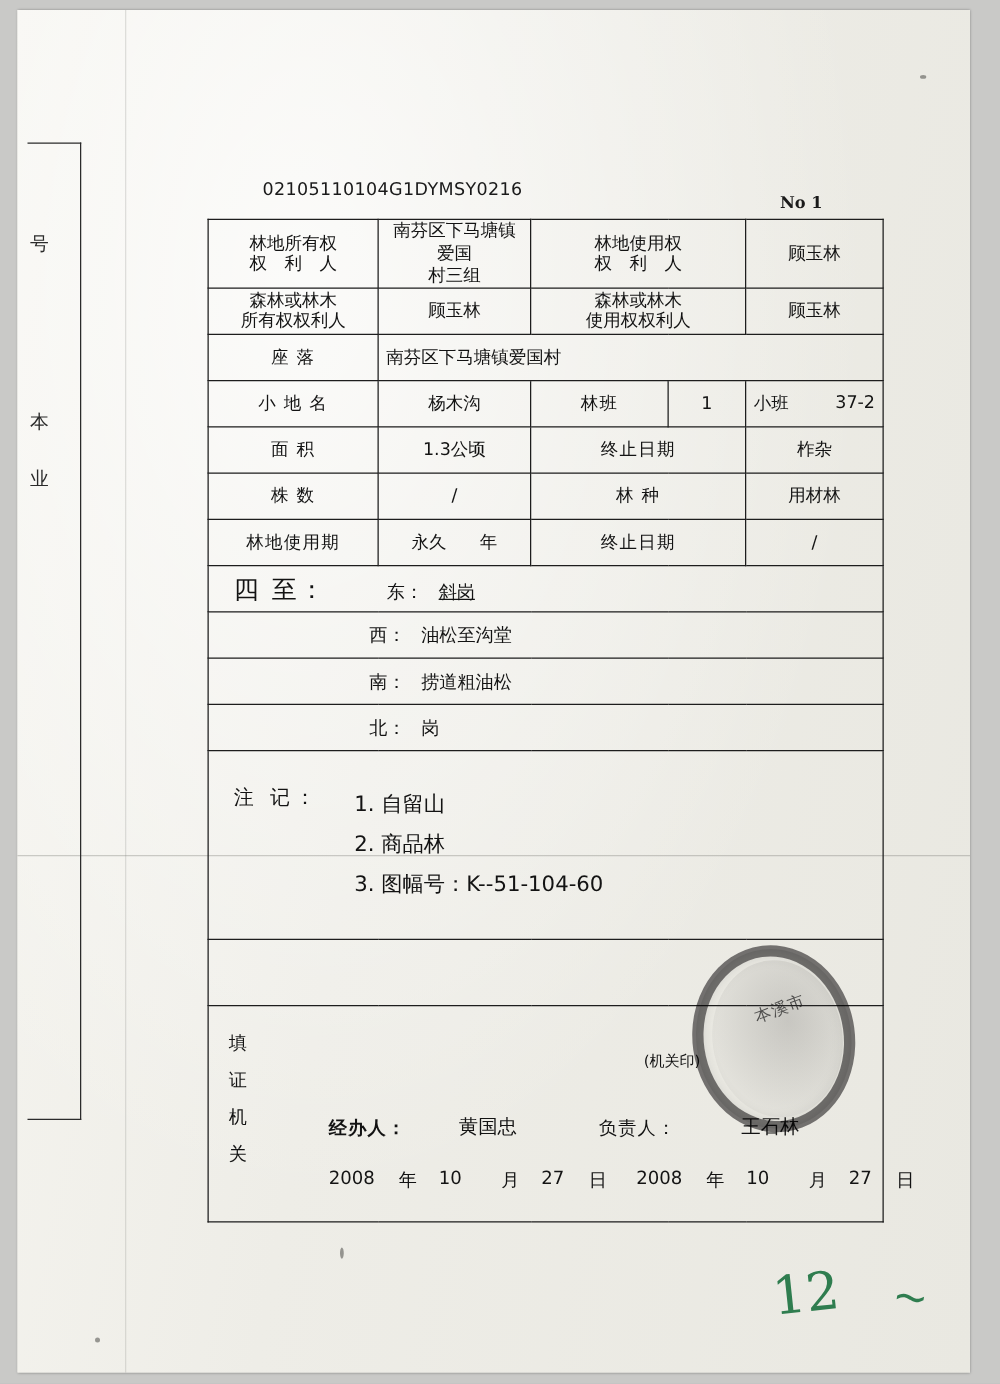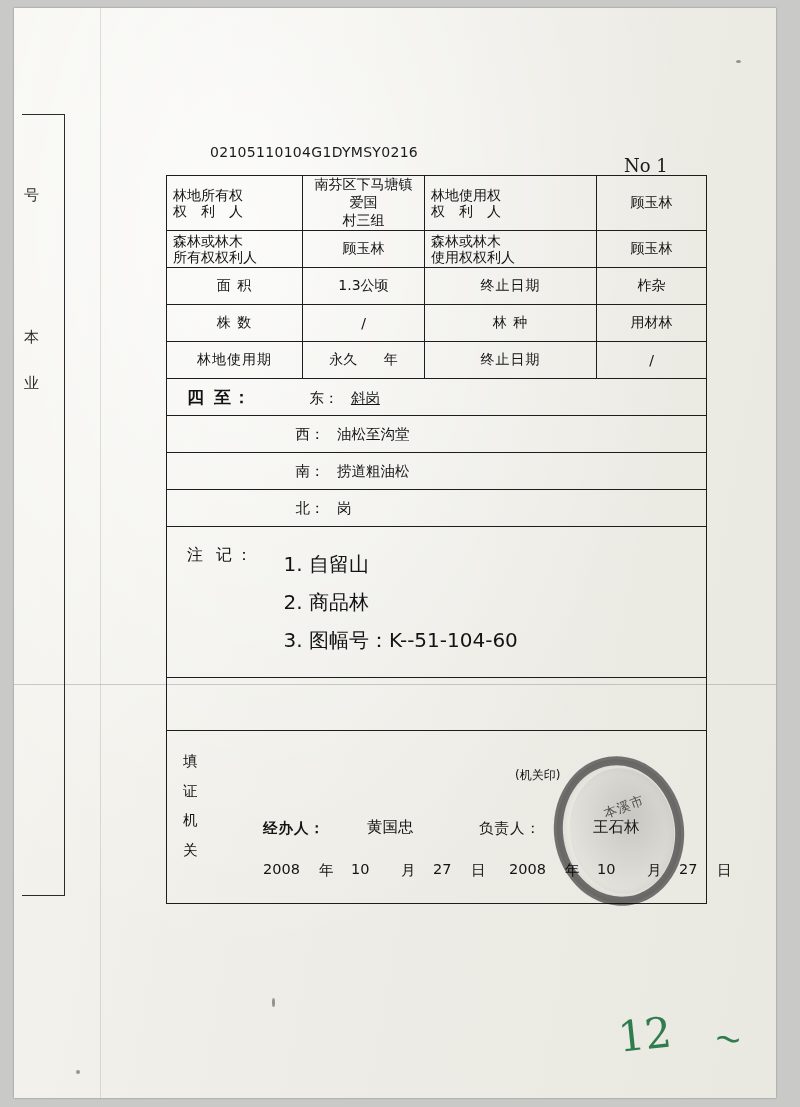--- a/index.html
+++ b/index.html
@@ -95,23 +95,24 @@
     font-size: 14px;
     letter-spacing: .3px;
     color: #1a1a1a;
     font-family: "DejaVu Sans", sans-serif;
     white-space: nowrap;
   }
   .doc-no {
     position: absolute;
     left: 610px;
     top: 147px;
-    font-size: 18px;
+    font-size: 13px;
     color: #1a1a1a;
     font-family: "DejaVu Serif", serif;
+    font-weight: bold;
   }
 
   table.reg {
     position: absolute;
     left: 152px;
     top: 167px;
     width: 540px;
     border-collapse: collapse;
     table-layout: fixed;
   }
@@ -123,21 +124,21 @@
     color: #131313;
     vertical-align: middle;
     font-family: "DejaVu Sans", sans-serif;
   }
   .lbl {
     text-align: center;
     letter-spacing: 1px;
     white-space: nowrap;
   }
   .lbl2 {
-    text-align: left;
+    text-align: center;
     line-height: 1.15;
     font-size: 13.5px;
   }
   .val {
     text-align: center;
     font-size: 14.5px;
   }
   .val-left {
     text-align: left;
     padding-left: 14px;
@@ -145,23 +146,22 @@
   }
   .tight { font-size: 12.5px; letter-spacing: 0; }
 
   .sz-row td { height: 44px; }
 
   
   .siz td { height: 45px; }
   .siz .k {
     text-align: left;
     padding-left: 14px;
-    font-size: 17px;
+    font-size: 20px;
     letter-spacing: 2px;
-    font-weight: bold;
   }
   .siz .d {
     text-align: left;
     padding-left: 8px;
     font-size: 14.5px;
   }
 
   .note-cell {
     height: 150px !important;
     vertical-align: top;
@@ -171,21 +171,21 @@
     display: inline-block;
     width: 92px;
     letter-spacing: 4px;
     vertical-align: top;
     padding-left: 14px;
     font-size: 16px;
   }
   .note-list {
     display: inline-block;
     vertical-align: top;
-    font-size: 20px;
+    font-size: 17px;
     line-height: 1.9;
   }
   .blank-cell { height: 52px !important; }
 
   
   .auth-cell { height: 172px !important; position: relative; padding: 0; }
   .auth-label {
     position: absolute;
     left: 16px;
     top: 16px;
@@ -334,20 +334,34 @@
             <td class="lbl2">林地所有权<br>权　利　人</td>
             <td class="val tight">南芬区下马塘镇爱国<br>村三组</td>
             <td class="lbl2" colspan="2">林地使用权<br>权　利　人</td>
             <td class="val">顾玉林</td>
           </tr>
           <tr>
             <td class="lbl2">森林或林木<br>所有权权利人</td>
             <td class="val">顾玉林</td>
             <td class="lbl2" colspan="2">森林或林木<br>使用权权利人</td>
             <td class="val">顾玉林</td>
+          </tr>
+          <tr class="sz-row">
+            <td class="lbl">座    落</td>
+            <td class="val-left" colspan="4">南芬区下马塘镇爱国村</td>
+          </tr>
+          <tr class="sz-row">
+            <td class="lbl">小  地  名</td>
+            <td class="val">杨木沟</td>
+            <td class="lbl">林班</td>
+            <td class="val">1</td>
+            <td class="val">
+              <span style="float:left">小班</span>
+              <span style="float:right">37-2</span>
+            </td>
           </tr>
           <tr class="sz-row">
             <td class="lbl">面    积</td>
             <td class="val">1.3公顷</td>
             <td class="lbl" colspan="2">终止日期</td>
             <td class="val">柞杂</td>
           </tr>
           <tr class="sz-row">
             <td class="lbl">株    数</td>
             <td class="val">/</td>

